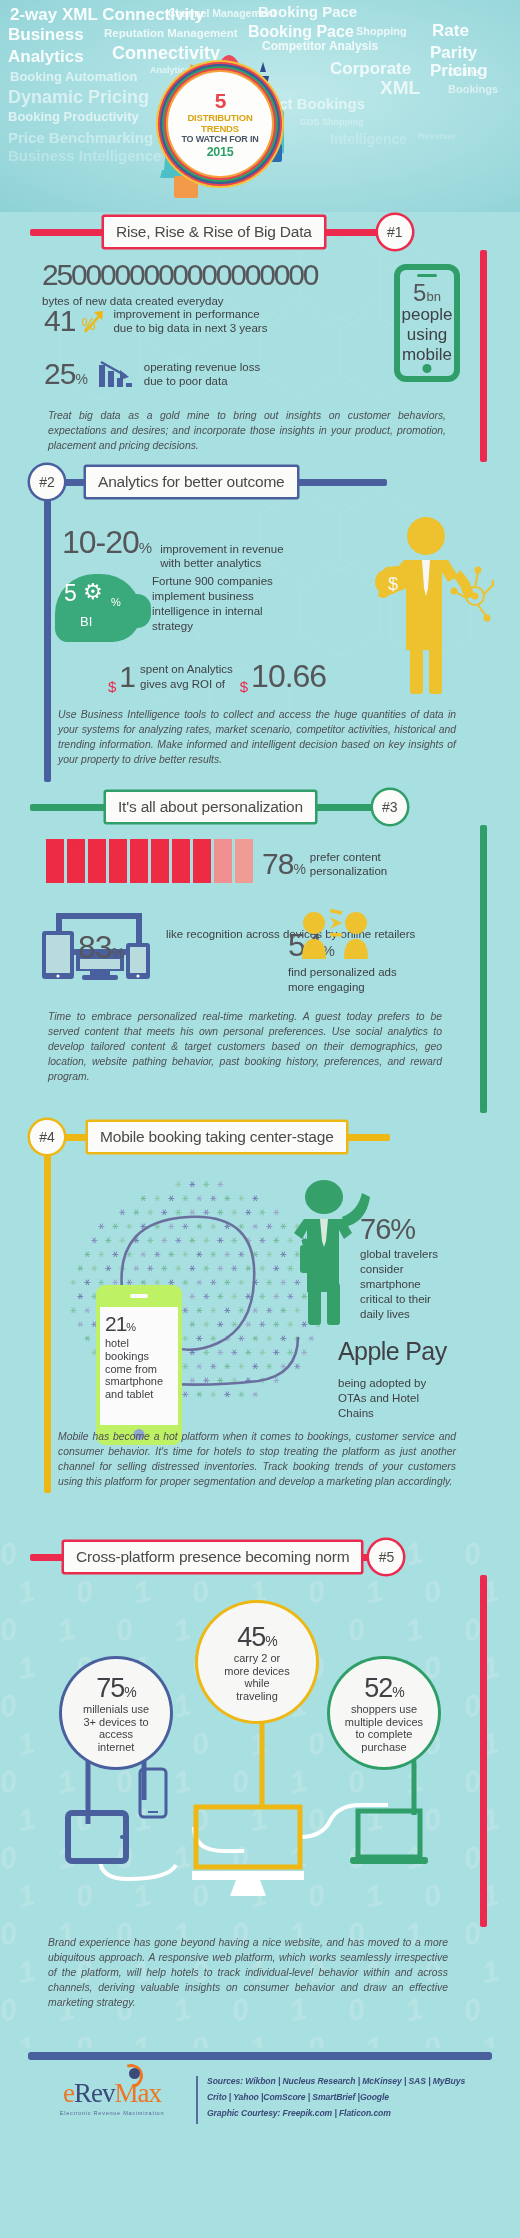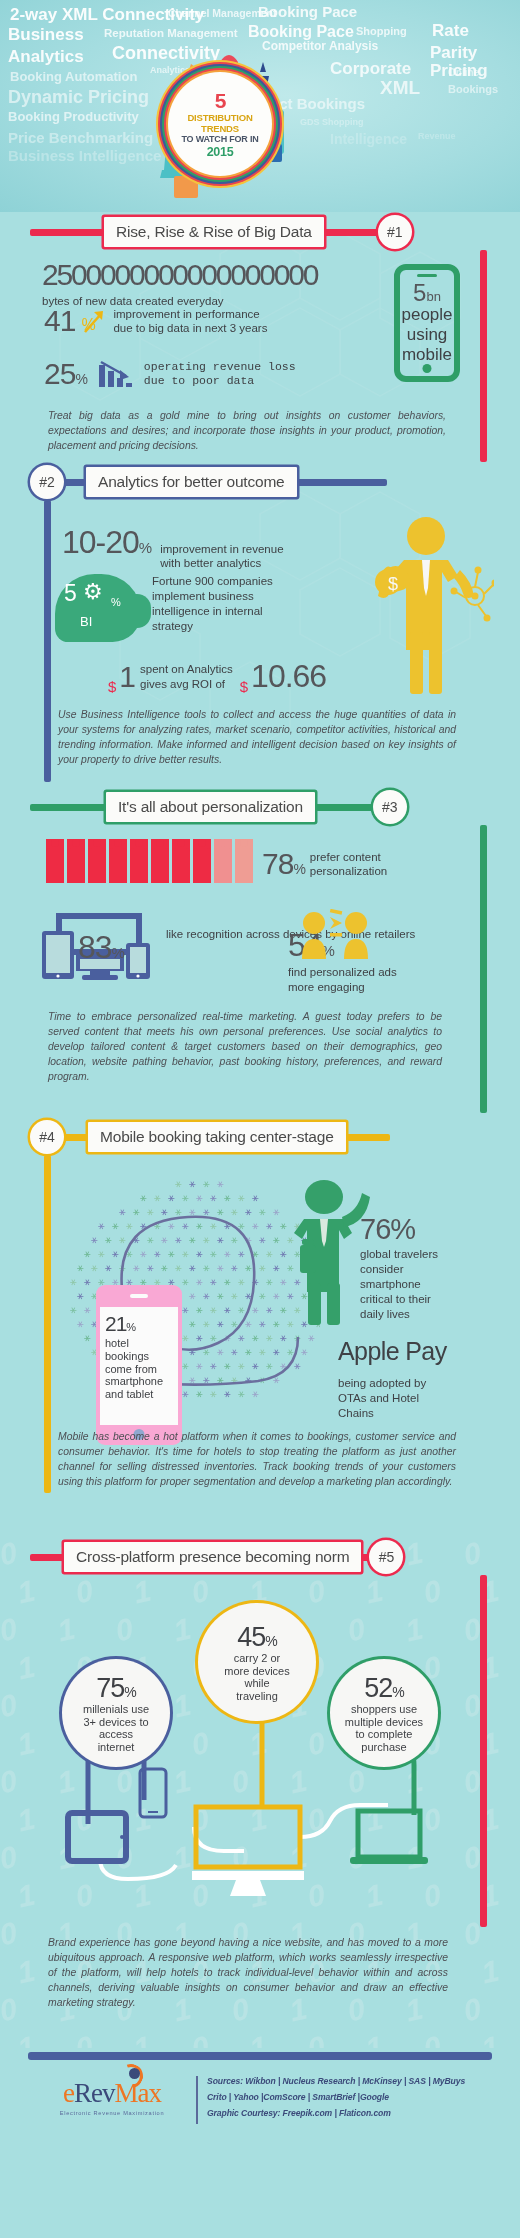--- a/index.html
+++ b/index.html
@@ -108,21 +108,21 @@
 
   .devices-icon{ position:absolute; left:40px; top:124px; width:118px; height:72px;}
   .two-people{ position:absolute; left:300px; top:122px; width:70px; height:52px;}
 
   
   .s4{ position:relative; height:400px; }
   .crowd{ position:absolute; left:70px; top:46px; width:250px; height:250px; overflow:hidden;}
   .crowd span{ position:absolute; font-size:11px; }
   .mphone{
     position:absolute; left:96px; top:168px; width:86px; height:160px;
-    background:#f9a8d4; border-radius:9px;
+    background:#bef264; border-radius:9px;
   }
   .mphone .scr{ position:absolute; left:4px; top:22px; right:4px; bottom:20px; background:#fbfbfb; padding:5px 5px;}
   .mphone .n{ font-size:21px; font-weight:300; color:#3f4145; letter-spacing:-1px;}
   .mphone .n span{font-size:11px;}
   .mphone .t{ font-size:11px; color:#3f4145; line-height:1.16;}
   .mphone .hm{ position:absolute; bottom:5px; left:50%; transform:translateX(-50%); width:11px;height:11px;border-radius:50%;background:#8fa8cf;}
   .mphone .spk{ position:absolute; top:9px; left:50%; transform:translateX(-50%); width:18px;height:4px;border-radius:2px;background:#fbfbfb;}
   .green-man{ position:absolute; left:290px; top:60px; width:80px; height:150px;}
 
   
@@ -302,21 +302,21 @@
         <span style="font-size:14px;color:#55565a;">%</span>
       </div>
       <svg width="36" height="30" viewBox="0 0 36 30">
         <rect x="1" y="6" width="6" height="22" fill="#4a5f9e"></rect>
         <rect x="10" y="12" width="6" height="16" fill="#4a5f9e"></rect>
         <rect x="19" y="19" width="6" height="9" fill="#4a5f9e"></rect>
         <rect x="28" y="24" width="6" height="4" fill="#4a5f9e"></rect>
         <path d="M3 3 L28 17" stroke="#4a5f9e" stroke-width="2.4" fill="none"></path>
         <path d="M22 11 L31 18 L22 21 Z" fill="#4a5f9e"></path>
       </svg>
-      <div class="desc" style="white-space:pre-line;font-family:Liberation Mono, monospace;">operating revenue loss
+      <div class="desc" style="white-space:pre-line;">operating revenue loss
 due to poor data</div>
     </div>
 
     <div class="phone5bn">
       <div class="spk"></div>
       <div style="display:flex;align-items:baseline;">
         <span class="big">5</span>
         <span style="font-size:13px;color:#55565a;">bn</span>
       </div>
       <div class="sm" style="white-space:pre-line;">people

